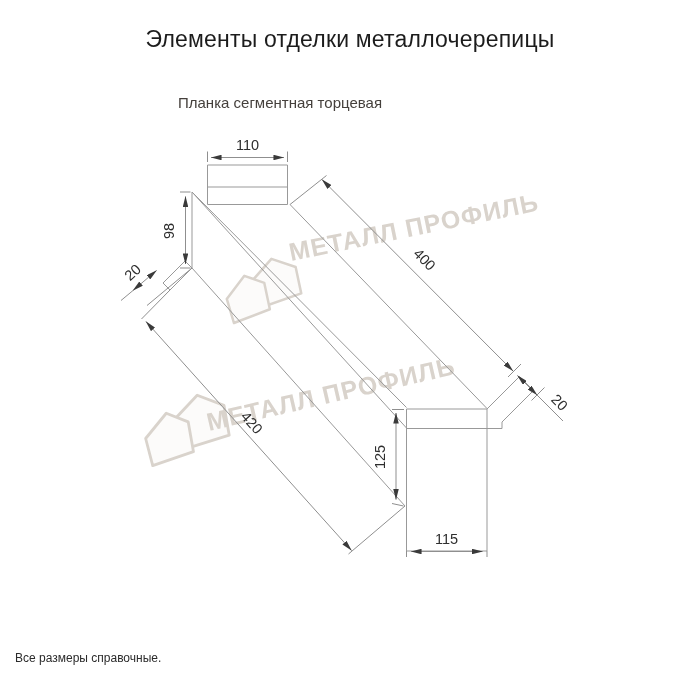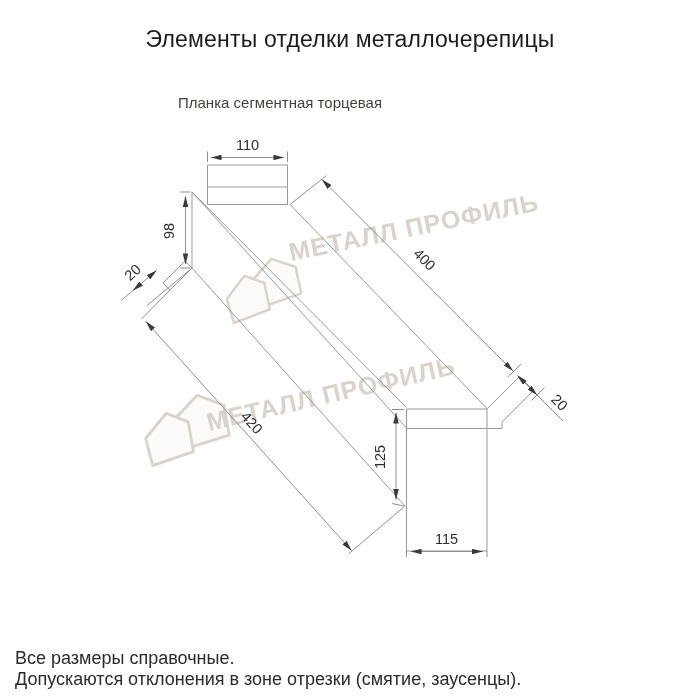--- a/index.html
+++ b/index.html
@@ -7,21 +7,21 @@
     --label:#2e2e2e; --title:#1c1c1c; --subtitle:#45403c;
     --wm:#d9d3cc; --wmfill:#fcfbfa; --note:#2b2b2b; --bg:#ffffff;
   }
   html,body{margin:0;padding:0;background:#fff;}
   .page{position:relative;width:700px;height:700px;background:var(--bg);
         font-family:"Liberation Sans",sans-serif;overflow:hidden;border-radius:23px;}
   .title{position:absolute;left:0;top:26px;width:700px;text-align:center;
          font-size:23px;color:var(--title);letter-spacing:0.2px;}
   .subtitle{position:absolute;left:0;top:94px;width:560px;text-align:center;
             font-size:15px;line-height:18px;color:var(--subtitle);}
-  .notes{position:absolute;left:15px;top:648px;font-size:18px;line-height:21px;
+  .notes{position:absolute;left:15px;top:648px;font-size:12px;line-height:21px;
          color:var(--note);}
   svg{position:absolute;left:0;top:0;}
   .edge{stroke:var(--line);stroke-width:1;fill:none;}
   .dim{stroke:var(--dimline);stroke-width:1;fill:none;}
   .ext{stroke:var(--dimline);stroke-width:1;fill:none;}
   .dimtext{fill:var(--label);font-size:14.5px;font-family:"Liberation Sans",sans-serif;}
   .wm-text{fill:var(--wm);font-size:25px;font-weight:bold;letter-spacing:1px;
            font-family:"Liberation Sans",sans-serif;}
   .wm-shape{stroke:var(--wm);stroke-width:2.5;fill:var(--wmfill);stroke-linejoin:round;}
 </style>
@@ -124,16 +124,15 @@
 
     <g>
       <path class="ext" d="M406.5,551 V557 M487,551 V557"></path>
       <path class="dim" d="M411,551.5 H482.5" marker-start="url(#arr)" marker-end="url(#arr)"></path>
       <text class="dimtext" x="446.5" y="544" text-anchor="middle">115</text>
     </g>
   </svg>
 
   <div class="notes">
     <div>Все размеры справочные.</div>
-    <div>Допускаются отклонения в зоне отрезки (смятие, заусенцы).</div>
   </div>
 
 </div>
 
 </body></html>

